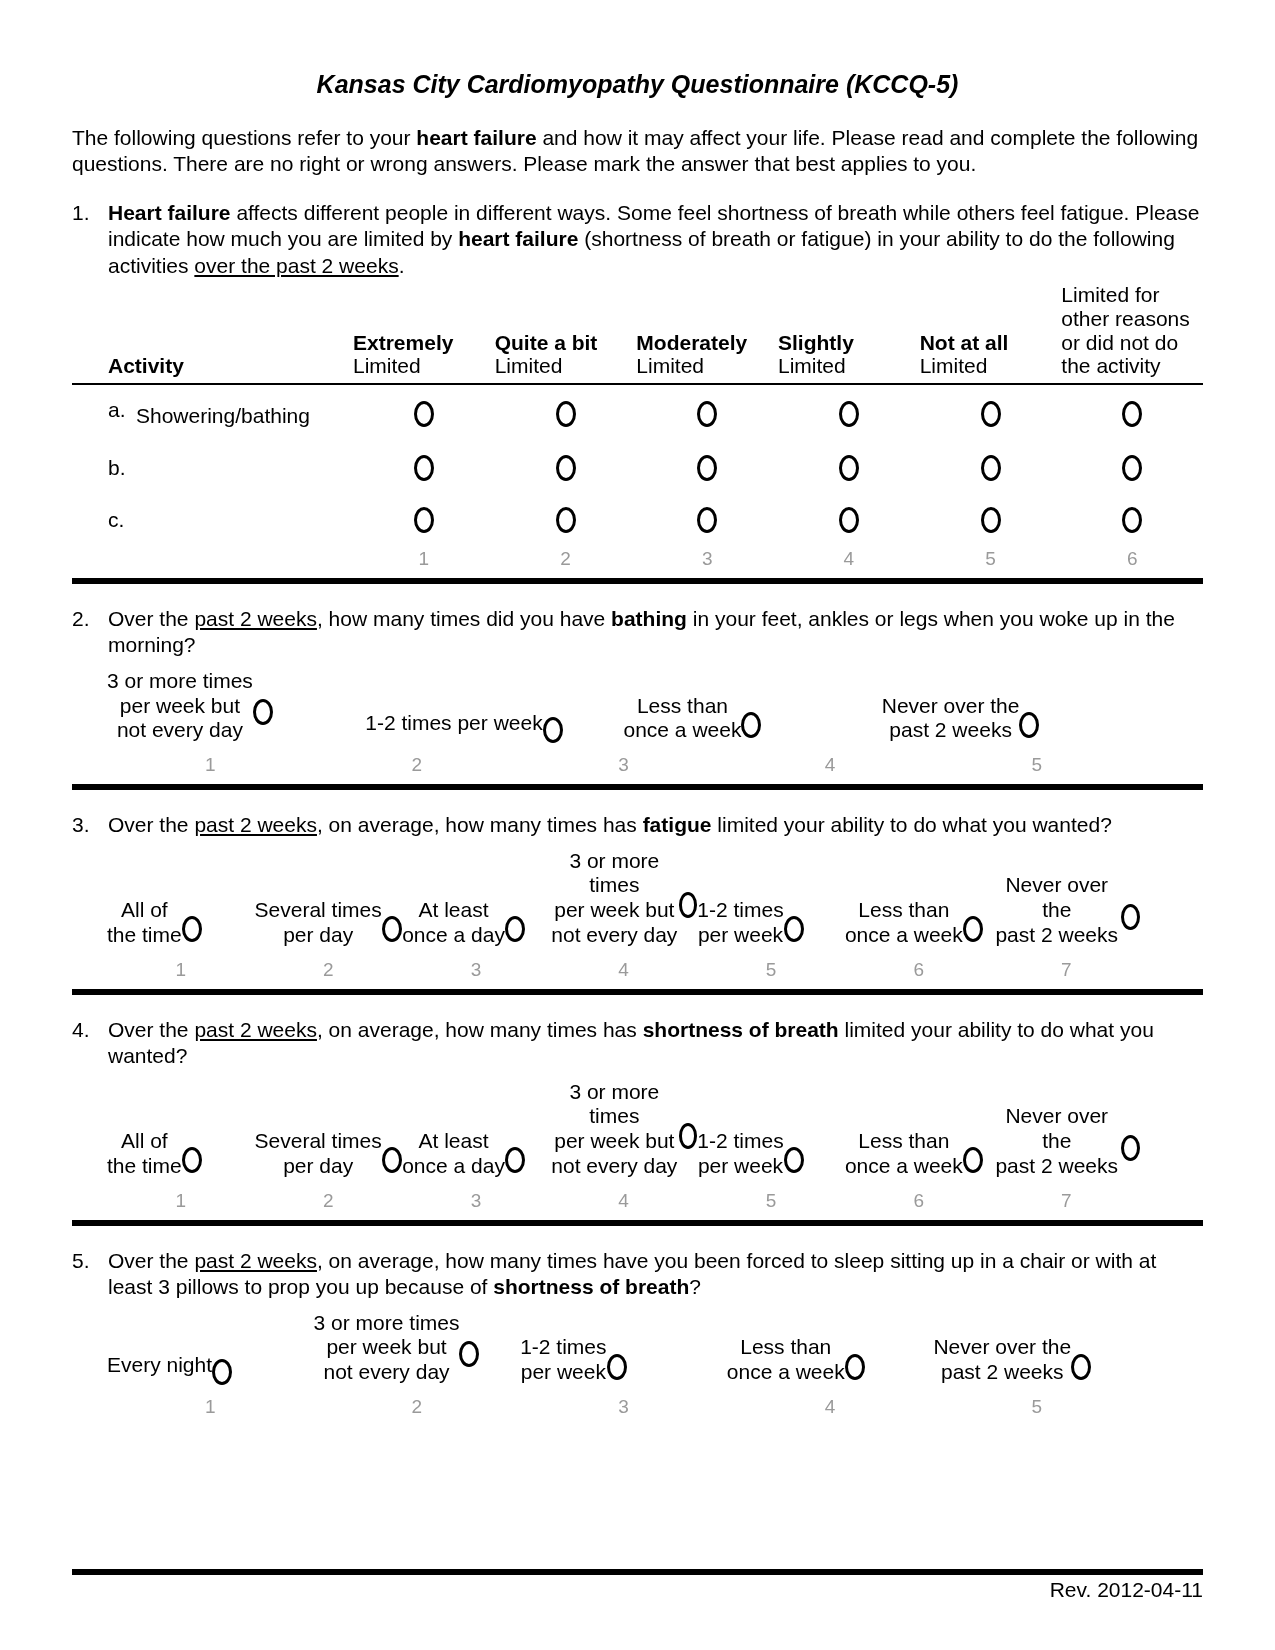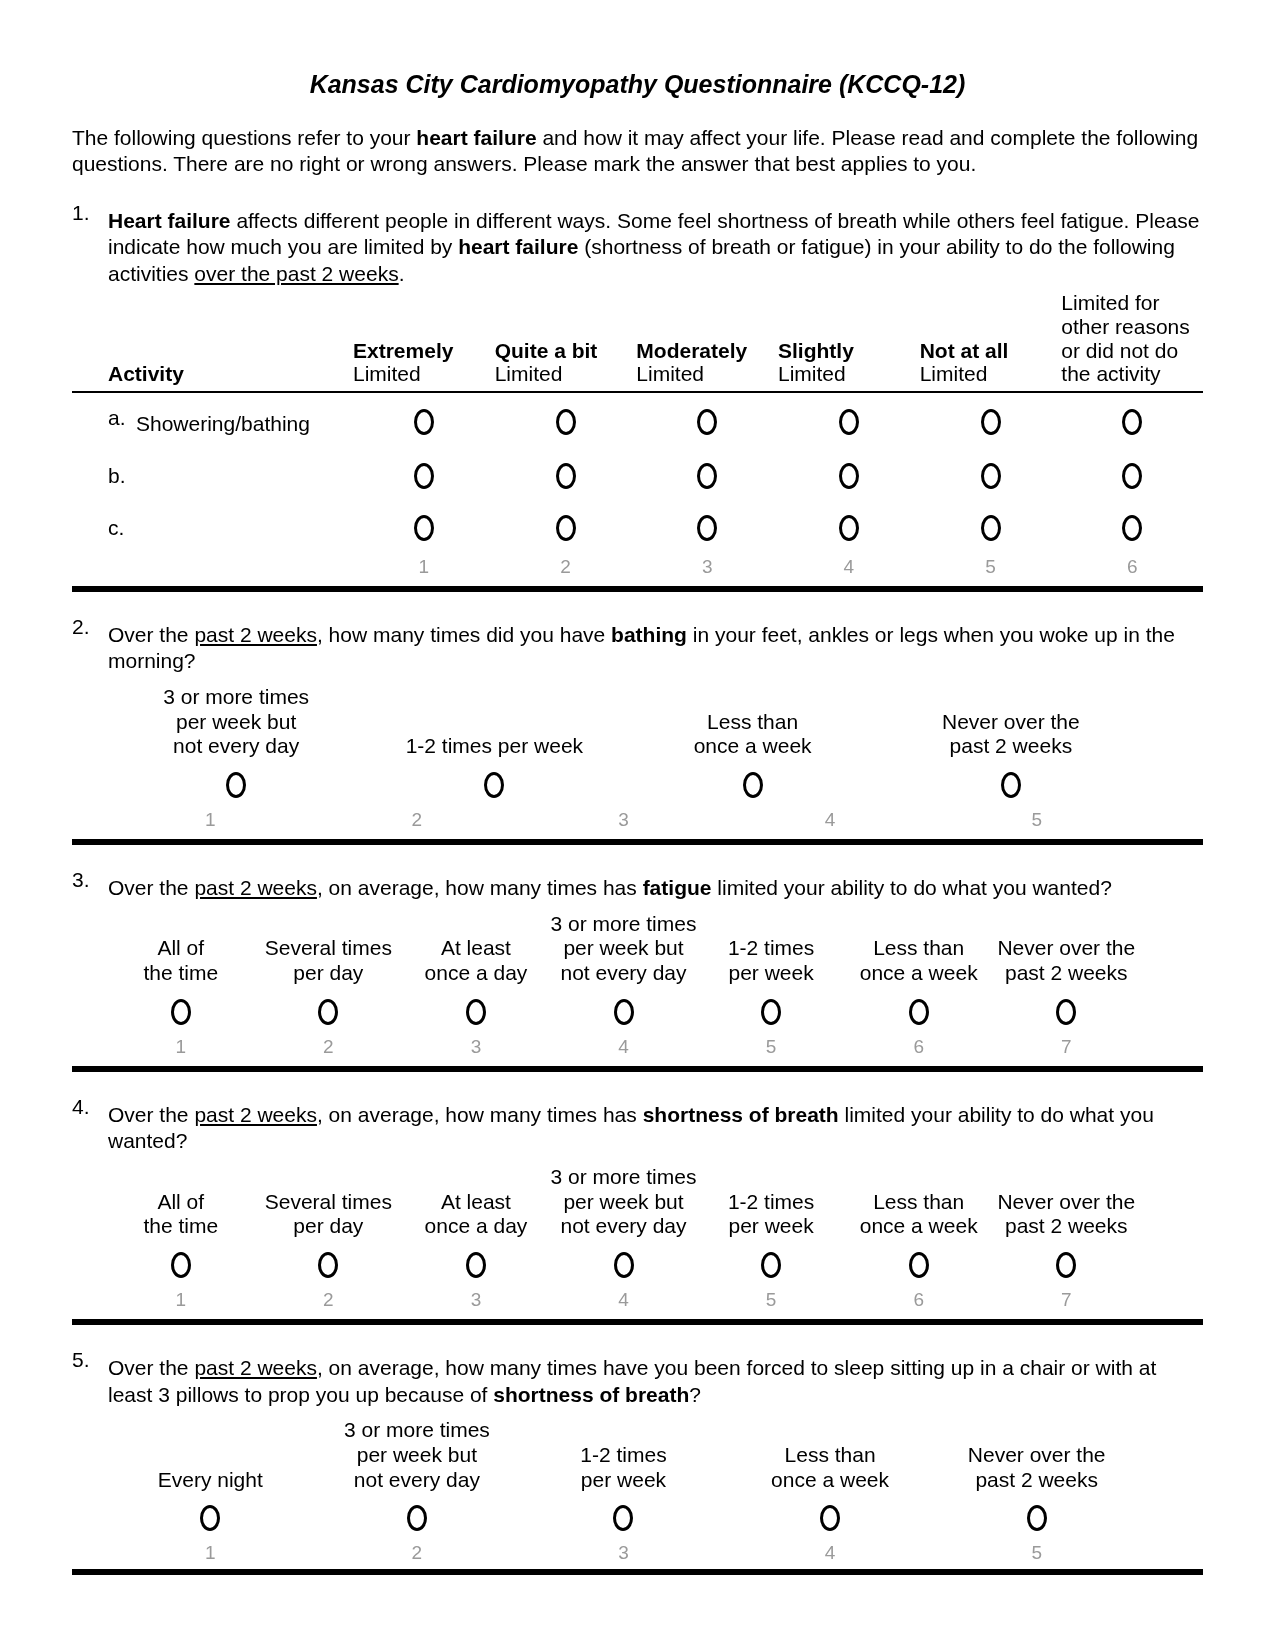--- a/index.html
+++ b/index.html
@@ -19,21 +19,21 @@
     text-align:center;
     font-weight:bold;
     font-style:italic;
     font-size:25px;
     margin:6px 0 26px 0;
   }
   .intro { line-height:1.26; margin-bottom:22px; }
 
   .question { display:flex; margin-top:22px; }
   .qnum  { width:36px; flex:none; line-height:1.26; }
-  .qtext { flex:1; line-height:1.26;margin-top:8px; }
+  .qtext { flex:1; line-height:1.26; }
   span.b { font-weight:bold; }
   span.u { text-decoration:underline; }
 
   
   .qtable { margin-top:4px; }
   .thead {
     display:flex; align-items:flex-end;
     border-bottom:2px solid #000;
     padding-bottom:5px;
   }
@@ -58,37 +58,37 @@
   }
   .num { color:#9a9a9a; font-size:19px; }
   .nrow { display:flex; margin-top:2px; }
   .nrow .col { display:block; }
 
   .thick { height:6px; background:#000; border:none; margin:8px 0 0 0; }
 
   
   .opts-wrap { margin:10px 63px 0 35px; }
   .opts { display:flex; align-items:flex-end; }
-  .opt  { flex:1; display:flex; flex-direction:column; align-items:center; }
+  .opt  { flex:1; display:flex; flex-direction:row; align-items:center; }
   .opt-label { text-align:center; white-space:pre-line; line-height:1.18; }
   .opt .radio { margin-top:13px; }
   .onums { display:flex; margin-top:11px; }
   .onum { flex:1; text-align:center; }
 
   
   .footer { position:absolute; left:72px; right:72px; top:1569px; }
   .footer .thick { margin:0; }
   .rev { text-align:right; margin-top:3px; }
 </style>
 </head>
 <body>
 
 <div class="page">
 
-  <div class="title">Kansas City Cardiomyopathy Questionnaire (KCCQ-12)</div>
+  <div class="title">Kansas City Cardiomyopathy Questionnaire (KCCQ-5)</div>
 
   <div class="intro"><span>The following questions refer to your </span><span class="b">heart failure</span><span> and how it may affect your life. Please read and complete the following questions. There are no right or wrong answers. Please mark the answer that best applies to you.</span></div>
 
   <div class="question">
     <div class="qnum">1.</div>
     <div class="qtext"><span class="b">Heart failure</span><span> affects different people in different ways. Some feel shortness of breath while others feel fatigue. Please indicate how much you are limited by </span><span class="b">heart failure</span><span> (shortness of breath or fatigue) in your ability to do the following activities </span><span class="u">over the past 2 weeks</span><span>.</span></div>
   </div>
 
   <div class="qtable">
     <div class="thead">
@@ -390,15 +390,16 @@
       <div class="onum num">1</div>
       <div class="onum num">2</div>
       <div class="onum num">3</div>
       <div class="onum num">4</div>
       <div class="onum num">5</div>
     </div>
   </div>
 
   <div class="footer">
     <div class="thick"></div>
+    <div class="rev">Rev. 2012-04-11</div>
   </div>
 
 </div>
 
 </body></html>

